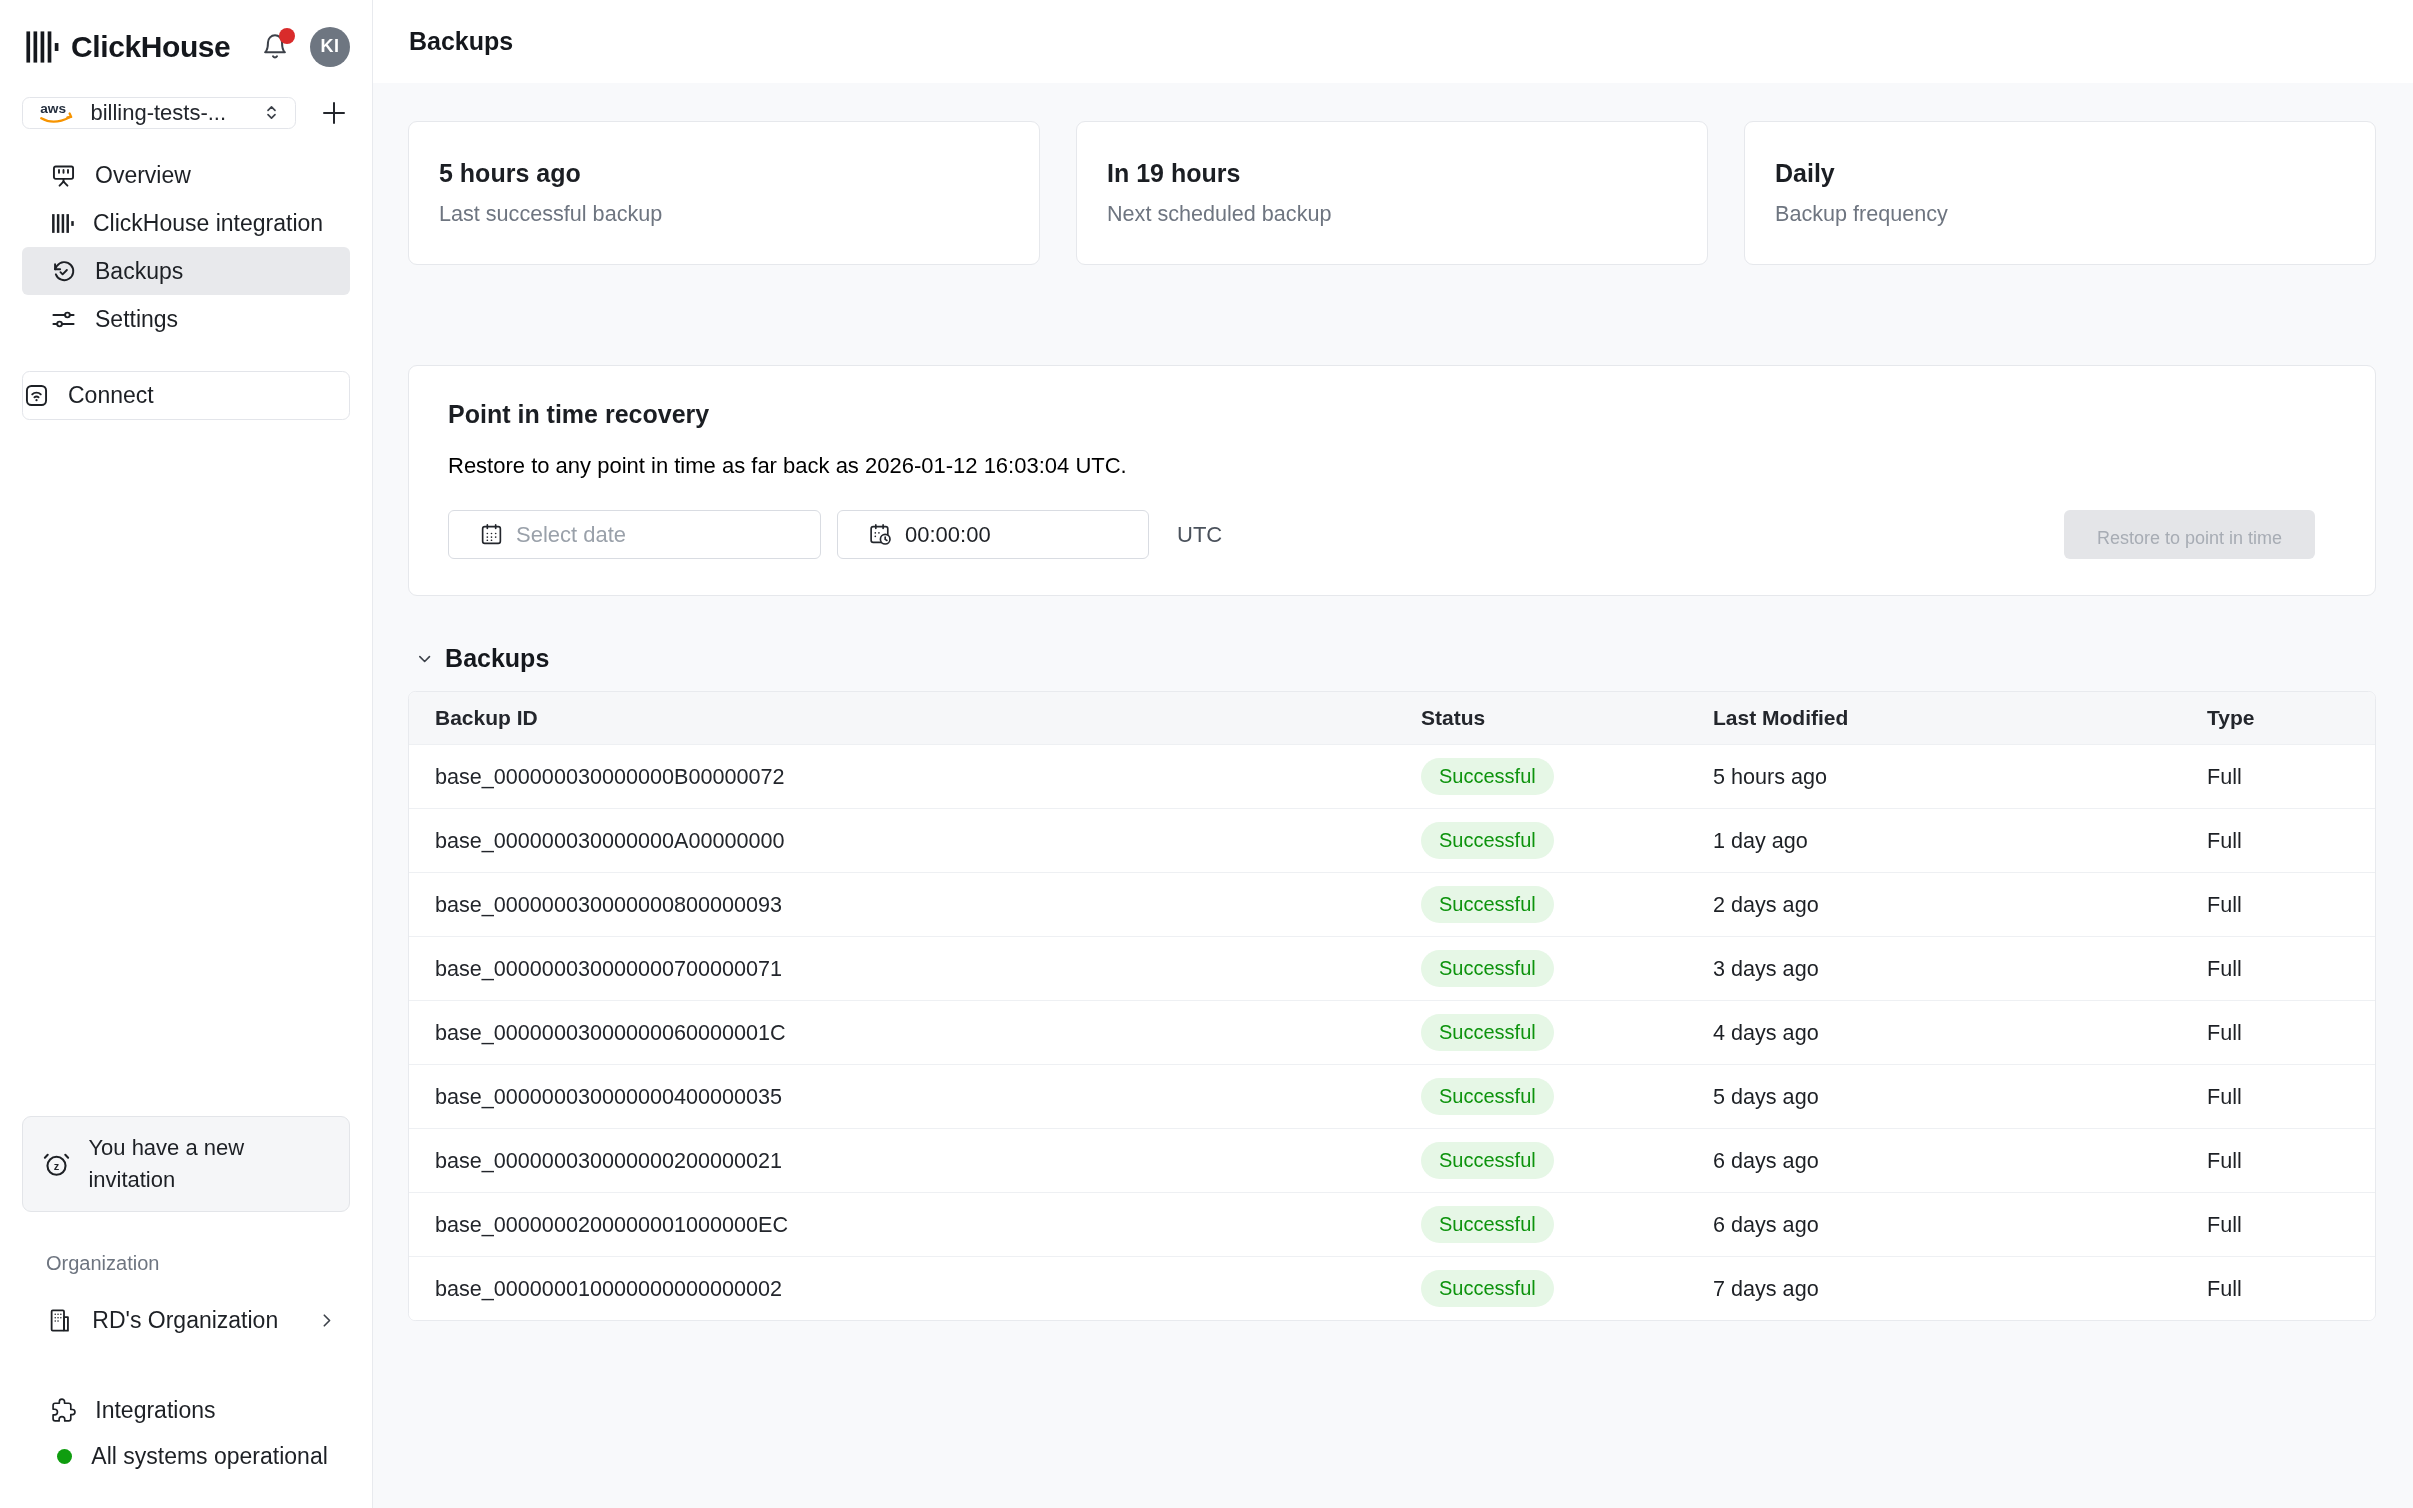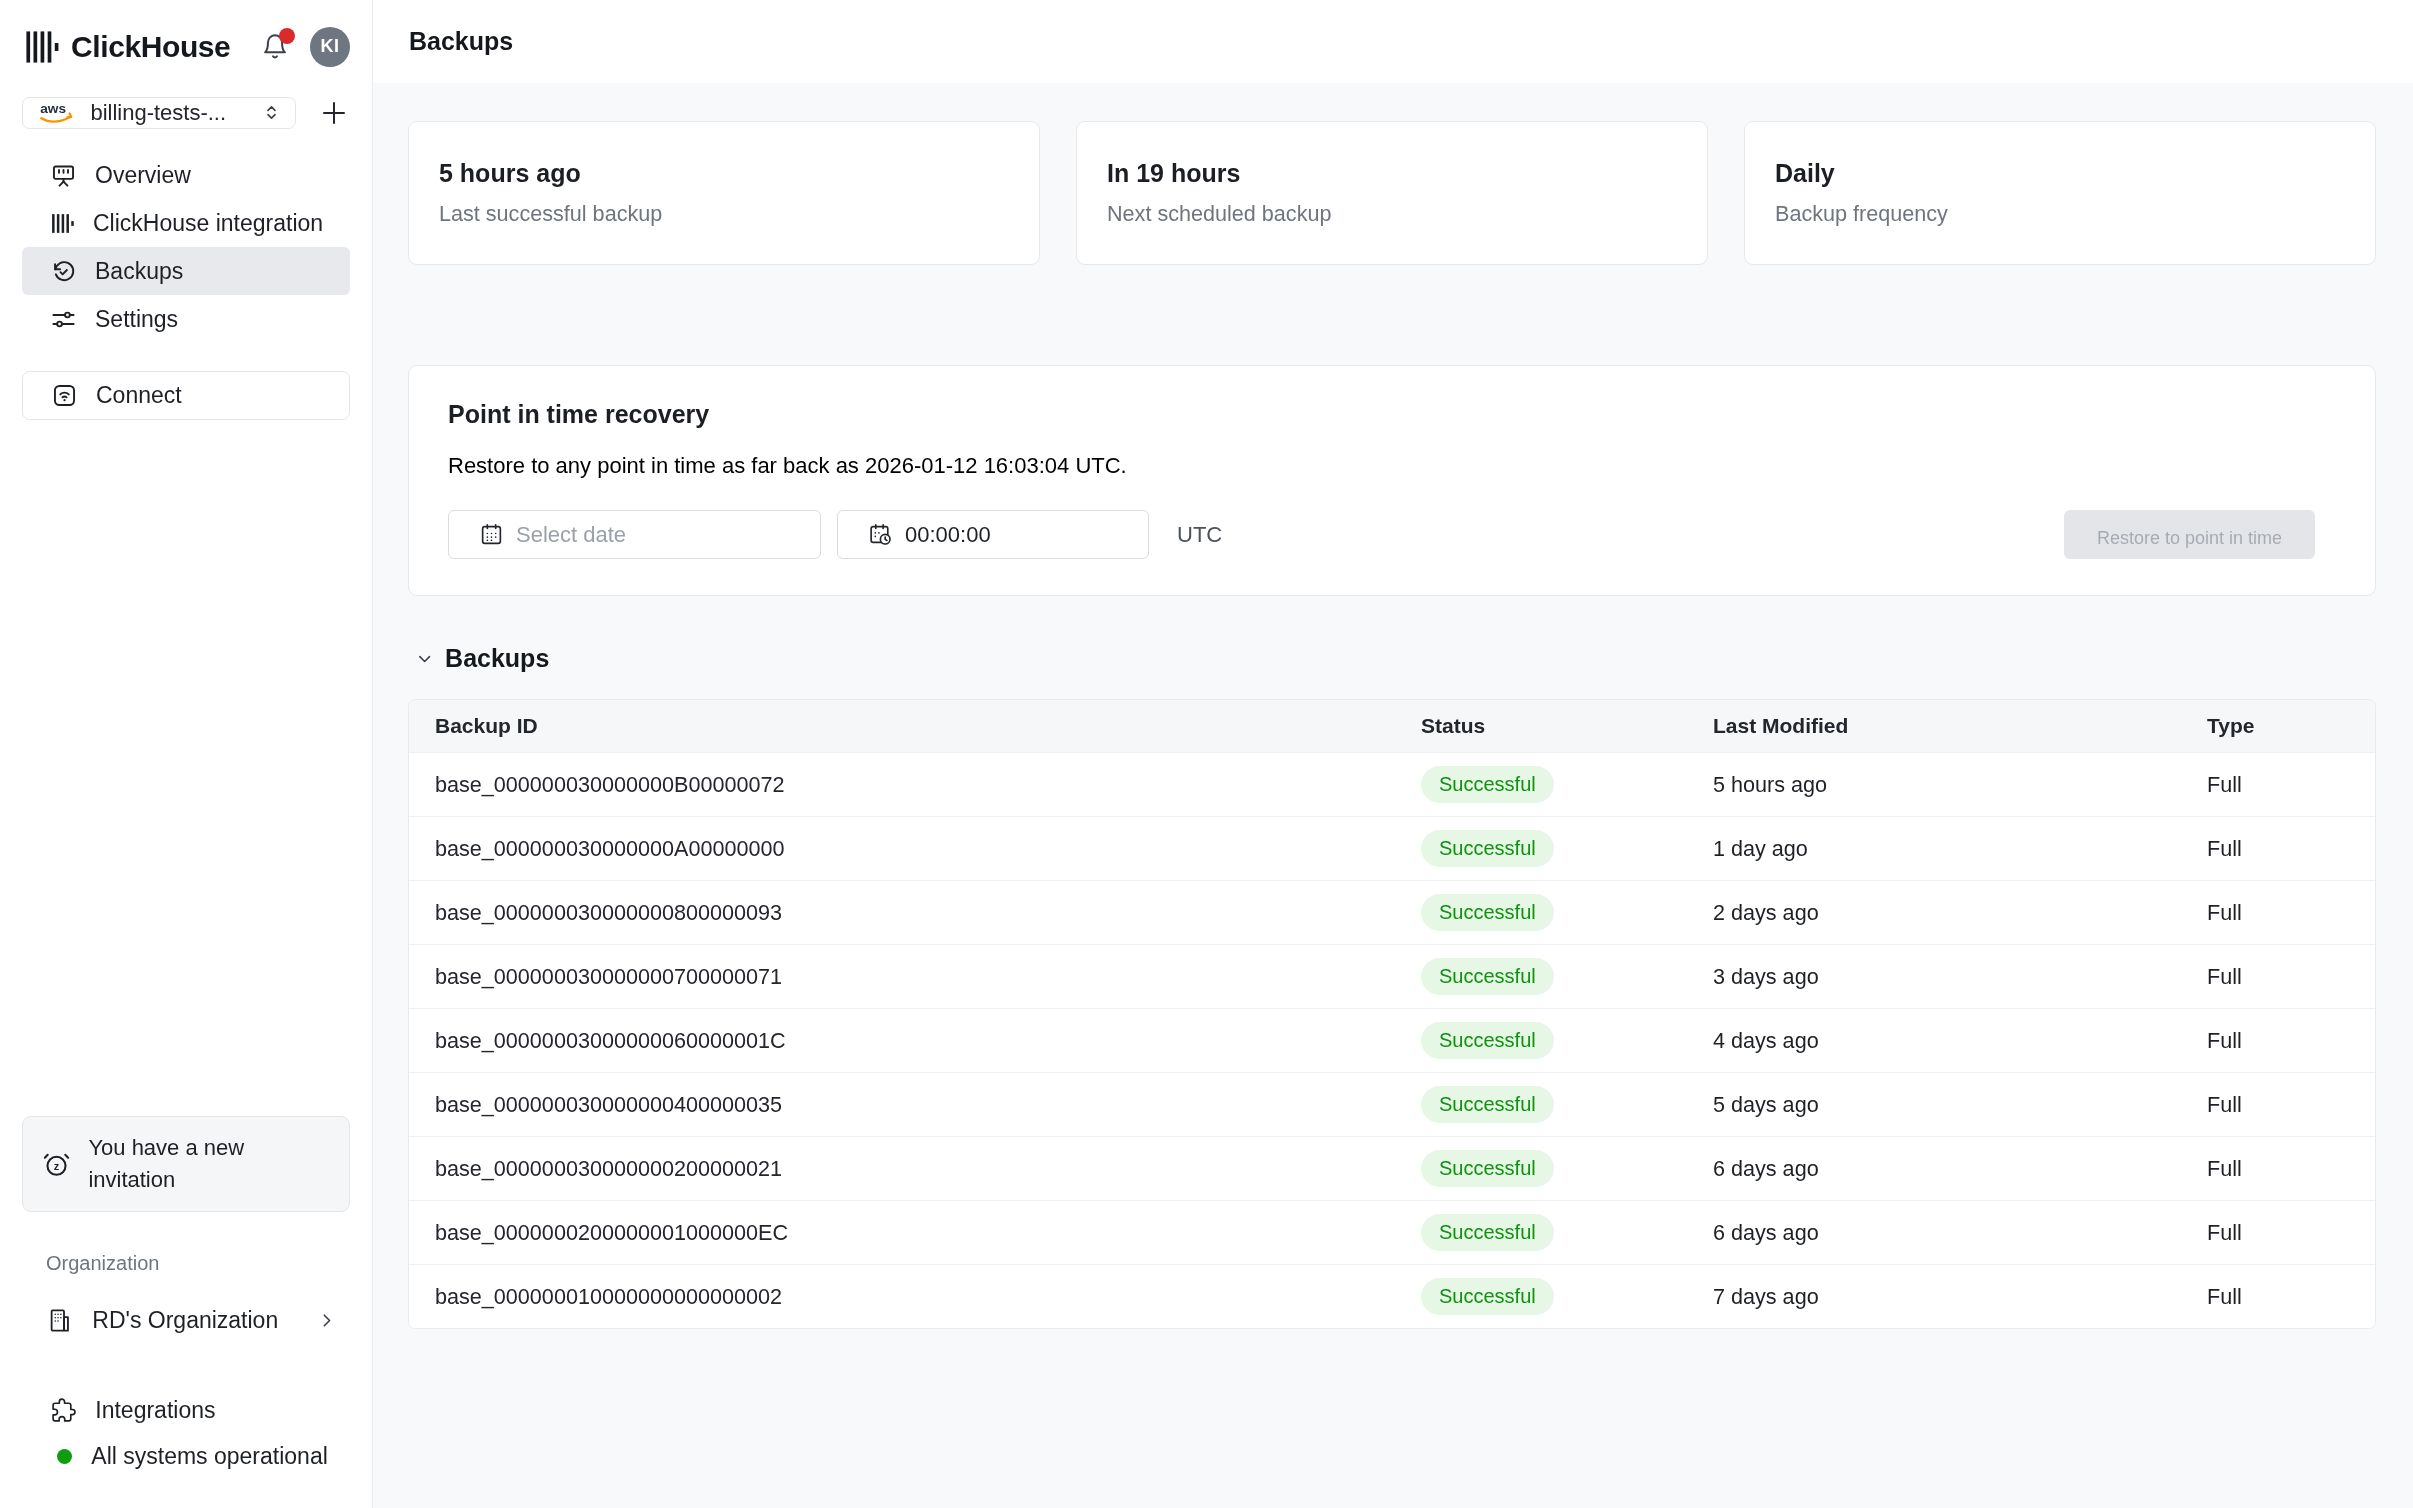--- a/index.html
+++ b/index.html
@@ -57,21 +57,21 @@
     display: flex; align-items: center; gap: 18px; padding-left: 28px;
     background: transparent; border: none; cursor: pointer;
     font-size: 23px; color: #1d2025;
   }
   .nav-item.active { background: #e8e9ec; }
   .nav-label { font-size: 23px; color: #1d2025; }
 
   .connect-btn {
     margin: 28px 22px 0 22px; height: 49px;
     border: 0.7px solid #e3e5ea; border-radius: 7.4px; background: #fff;
-    display: flex; align-items: center; gap: 18px; padding-left: 28px;
+    display: flex; align-items: center; gap: 18px; 
     cursor: pointer;
   }
 
   .sidebar-spacer { flex: 1; }
 
   .invite-card {
     margin: 0 22px; background: #f5f6f8;
     border: 0.7px solid #e3e5e9; border-radius: 9px;
     display: flex; align-items: center; gap: 16.4px; padding: 15px 18px;
     cursor: pointer; text-align: left;
@@ -140,21 +140,21 @@
     background: #e4e5e8; color: #a7acb4; font-size: 18px;
     border: none; border-radius: 6px; cursor: not-allowed;
     font-family: "Liberation Sans", sans-serif;
   }
 
   .section-header { margin-top: 48px; display: flex; align-items: center; gap: 10.4px; padding-left: 7.4px; }
   .section-title { font-size: 25px; font-weight: 700; color: #15181d; }
   .collapse-btn { background: none; border: none; cursor: pointer; padding: 0; }
 
   .backups-table {
-    margin-top: 26px; background: #fff;
+    margin-top: 18px; background: #fff;
     border: 0.7px solid #e8eaee; border-radius: 7.4px; overflow: hidden;
   }
   .t-header, .t-row {
     display: grid;
     grid-template-columns: 1012px 292px 494px 1fr;
     align-items: center;
   }
   .t-header { height: 52px; background: #f6f7f9; }
   .th { font-size: 21px; font-weight: 700; color: #23262c; }
   .th:first-child { padding-left: 26px; }

